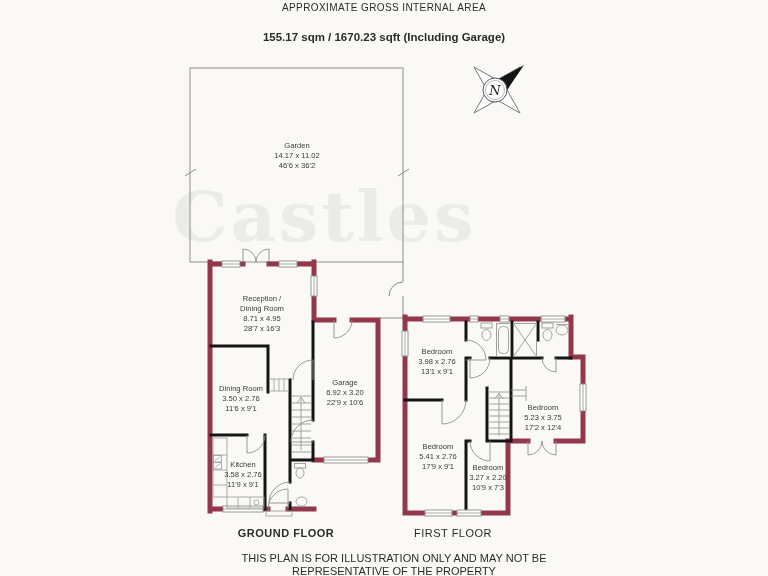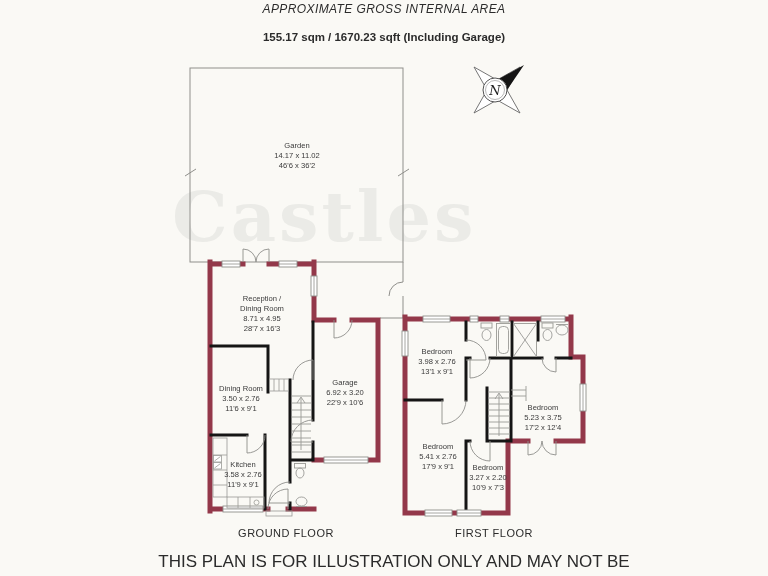--- a/index.html
+++ b/index.html
@@ -1,29 +1,29 @@
 <!DOCTYPE html>
 <html><head>
 <meta charset="utf-8">
 <style>
   html,body{margin:0;padding:0;}
   .canvas{position:relative;width:768px;height:576px;background:#faf9f5;overflow:hidden;
           font-family:"Liberation Sans",sans-serif;}
   .abs{position:absolute;}
   .hdr{left:0;right:0;text-align:center;color:#2b2b2b;}
-  .hdr-1{top:2px;font-size:12px;letter-spacing:.4px;font-style:italic;}
+  .hdr-1{top:2px;font-size:10px;letter-spacing:.4px;}
   .hdr-2{top:17px;font-size:11.5px;}
   .hdr-3{top:31px;font-size:11.5px;font-weight:bold;}
   .watermark{left:172px;top:182px;font-family:"DejaVu Serif",serif;font-weight:bold;
              font-size:70px;color:#ebebe7;letter-spacing:3px;z-index:0;line-height:1;}
   .plansvg{left:0;top:0;z-index:1;}
   .floor-label{color:#2b2b2b;font-size:11px;letter-spacing:.5px;z-index:2;}
-  .gf-label{left:196px;top:527px;width:180px;text-align:center;}
-  .ff-label{left:414px;top:527px;width:160px;text-align:center;}
-  .ftr{left:0;right:0;text-align:center;color:#2b2b2b;font-size:17px;z-index:2;padding-left:20px;}
+  .gf-label{left:196px;top:527px;width:180px;text-align:center;font-weight:bold;}
+  .ff-label{left:414px;top:527px;width:160px;text-align:left;}
+  .ftr{left:0;right:0;text-align:center;color:#2b2b2b;font-size:11px;z-index:2;padding-left:20px;}
   .ftr-1{top:552px;}
   .ftr-2{top:565px;}
   svg text{font-family:"Liberation Sans",sans-serif;fill:#3a3a3a;font-size:7.6px;text-anchor:middle;}
   svg text.compass-n{font-family:"DejaVu Serif",serif;font-style:italic;font-size:13px;fill:#222;}
 </style>
 </head>
 <body>
 
 <div class="canvas">
 
@@ -227,14 +227,15 @@
       <text x="488" y="470">Bedroom</text>
       <text x="488" y="480">3.27 x 2.20</text>
       <text x="488" y="490">10'9 x 7'3</text>
     </g>
   </svg>
 
   <div class="abs floor-label gf-label">GROUND FLOOR</div>
   <div class="abs floor-label ff-label">FIRST FLOOR</div>
 
   <div class="abs ftr ftr-1">THIS PLAN IS FOR ILLUSTRATION ONLY AND MAY NOT BE</div>
+  <div class="abs ftr ftr-2">REPRESENTATIVE OF THE PROPERTY</div>
 
 </div>
 
 </body></html>

